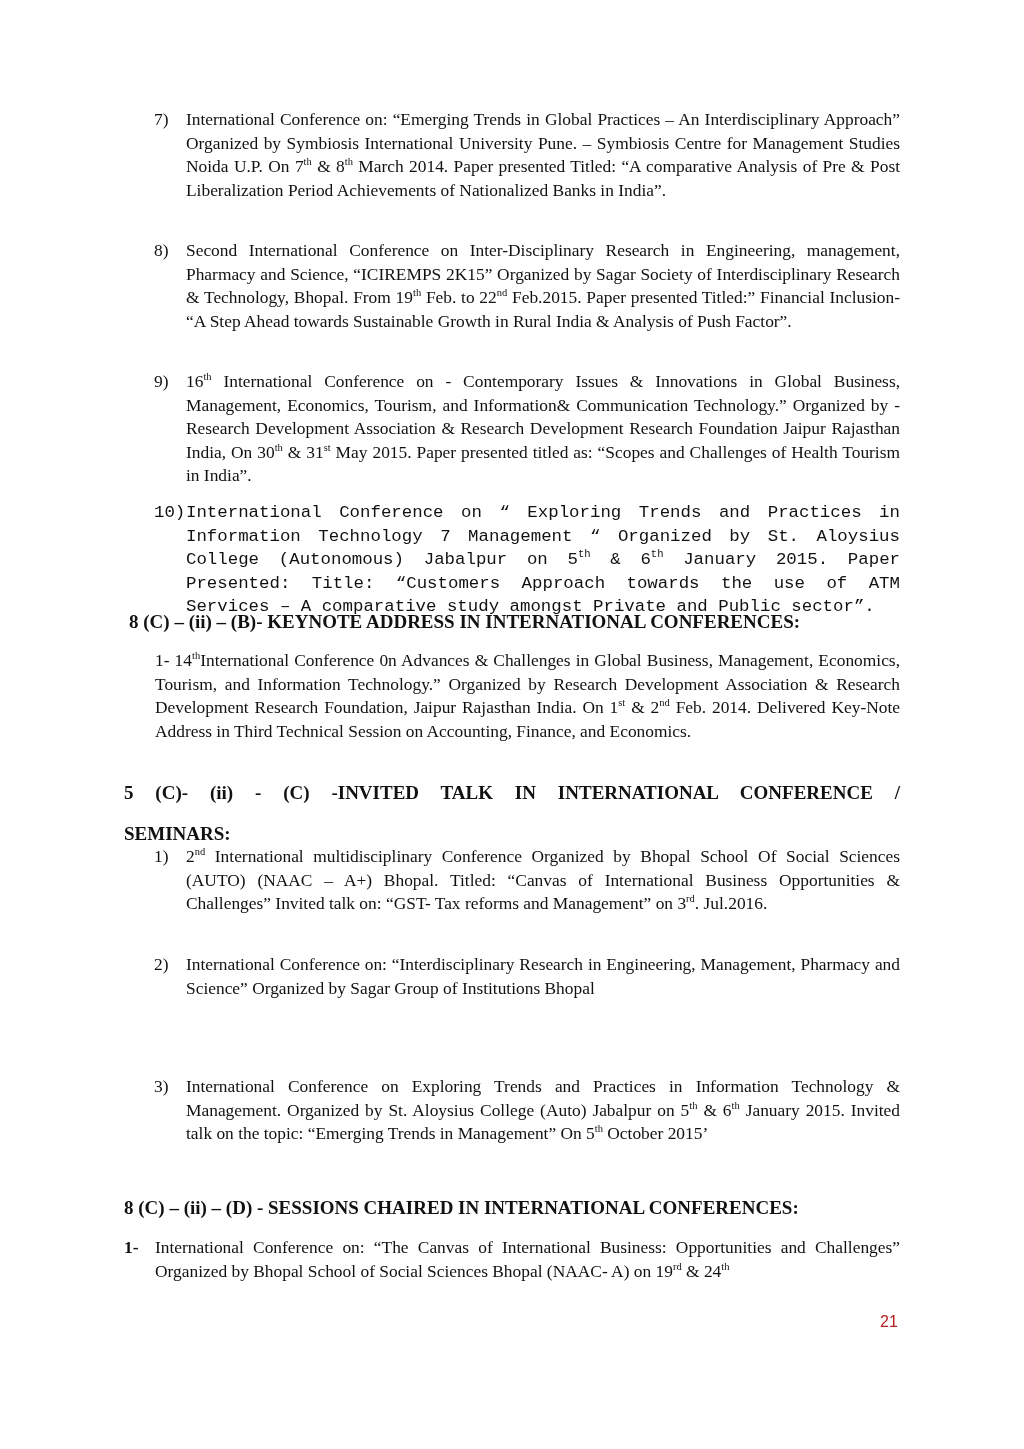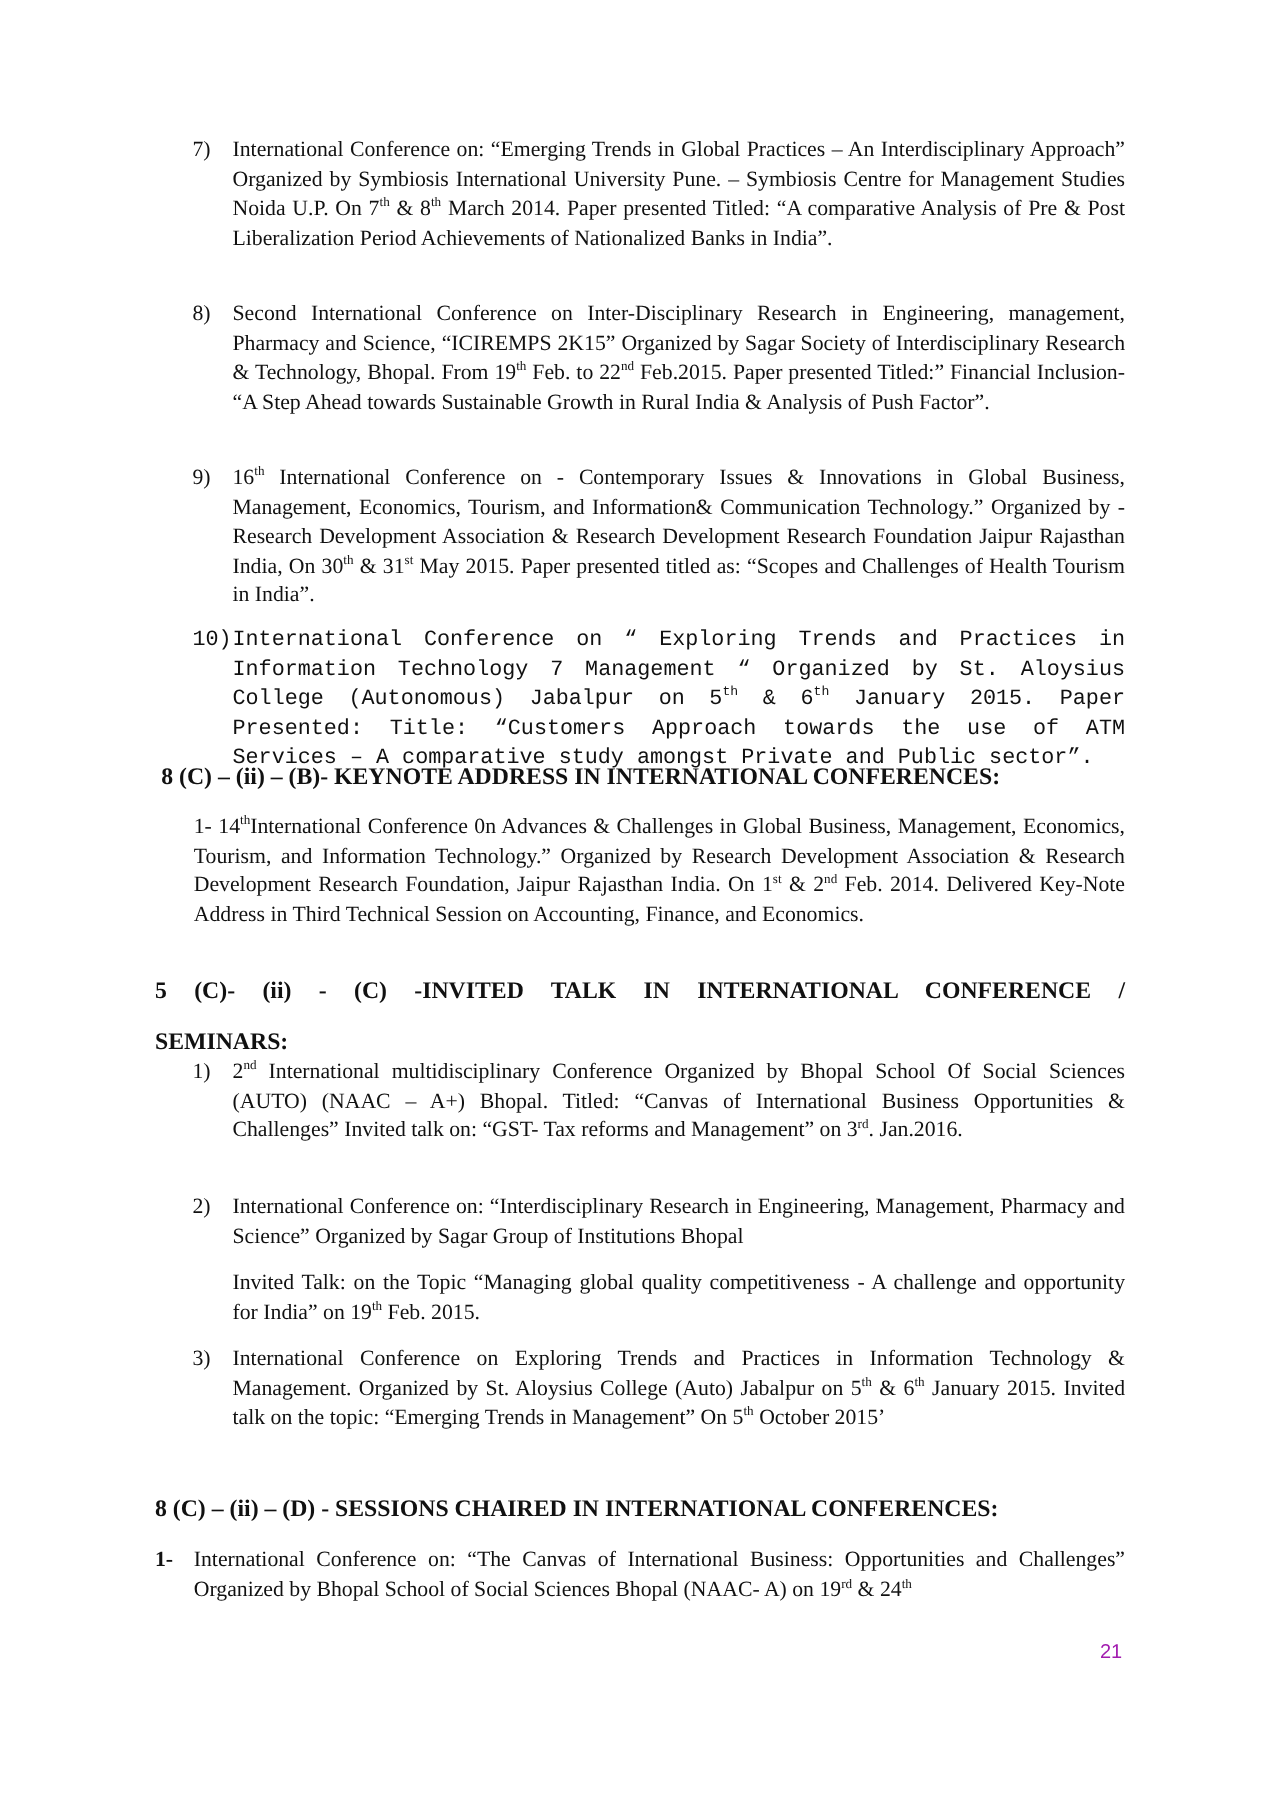--- a/index.html
+++ b/index.html
@@ -19,21 +19,21 @@
     .heading {
       position: absolute; font-weight: bold; font-size: 19px; line-height: 24px;
     }
     .para {
       position: absolute; left: 155px; width: 745px;
       font-size: 17.4px; line-height: 23.5px; text-align: justify;
     }
     .justify-last { text-align-last: justify; }
     .page-number {
       position: absolute; left: 880px; top: 1313px; font-family: "Liberation Sans", sans-serif;
-      font-size: 16px; color: #a21caf;
+      font-size: 16px; color: #b91c1c;
     }
     .bold-num { font-weight: bold; }
   </style>
 </head>
 <body>
 
 <div class="page">
 
   <div class="item" style="top:108px;">
     <span class="num">7)</span>
@@ -59,29 +59,26 @@
 
   <div class="para" style="top:649px;">
     <span>1- 14</span><span class="sup">th</span><span>International Conference 0n Advances &amp; Challenges in Global Business, Management, Economics, Tourism, and Information Technology.” Organized by Research Development Association &amp; Research Development Research Foundation, Jaipur Rajasthan India. On 1</span><span class="sup">st</span><span> &amp; 2</span><span class="sup">nd</span><span> Feb. 2014. Delivered Key-Note Address in Third Technical Session on Accounting, Finance, and Economics.</span>
   </div>
 
   <div class="heading justify-last" style="left:124px; top:781px; width:776px; text-align:justify;">5 (C)- (ii) - (C) -INVITED TALK IN INTERNATIONAL CONFERENCE /</div>
   <div class="heading" style="left:124px; top:806px;margin-top:16px;">SEMINARS:</div>
 
   <div class="item" style="top:845px;">
     <span class="num">1)</span>
-    <span>2</span><span class="sup">nd</span><span> International multidisciplinary Conference Organized by Bhopal School Of Social Sciences (AUTO) (NAAC – A+) Bhopal. Titled: “Canvas of International Business Opportunities &amp; Challenges” Invited talk on: “GST- Tax reforms and Management” on 3</span><span class="sup">rd</span><span>. Jan.2016.</span>
+    <span>2</span><span class="sup">nd</span><span> International multidisciplinary Conference Organized by Bhopal School Of Social Sciences (AUTO) (NAAC – A+) Bhopal. Titled: “Canvas of International Business Opportunities &amp; Challenges” Invited talk on: “GST- Tax reforms and Management” on 3</span><span class="sup">rd</span><span>. Jul.2016.</span>
   </div>
 
   <div class="item" style="top:953px;">
     <span class="num">2)</span>
     <span>International Conference on: “Interdisciplinary Research in Engineering, Management, Pharmacy and Science”  Organized by Sagar Group of Institutions Bhopal</span>
-  </div>
-  <div class="item" style="top:1014px;">
-    <span>Invited Talk: on the Topic “Managing global quality competitiveness - A challenge and opportunity for India” on 19</span><span class="sup">th</span><span> Feb. 2015.</span>
   </div>
 
   <div class="item" style="top:1075px;">
     <span class="num">3)</span>
     <span>International Conference on Exploring Trends and Practices in Information Technology &amp; Management. Organized by St. Aloysius College (Auto) Jabalpur on 5</span><span class="sup">th</span><span> &amp; 6</span><span class="sup">th</span><span> January 2015. Invited talk on the topic: “Emerging Trends in Management” On 5</span><span class="sup">th</span><span> October 2015’</span>
   </div>
 
   <div class="heading" style="left:124px; top:1196px;">8 (C) – (ii) – (D) - SESSIONS CHAIRED IN INTERNATIONAL CONFERENCES:</div>
 
   <div class="para" style="top:1236px;">

